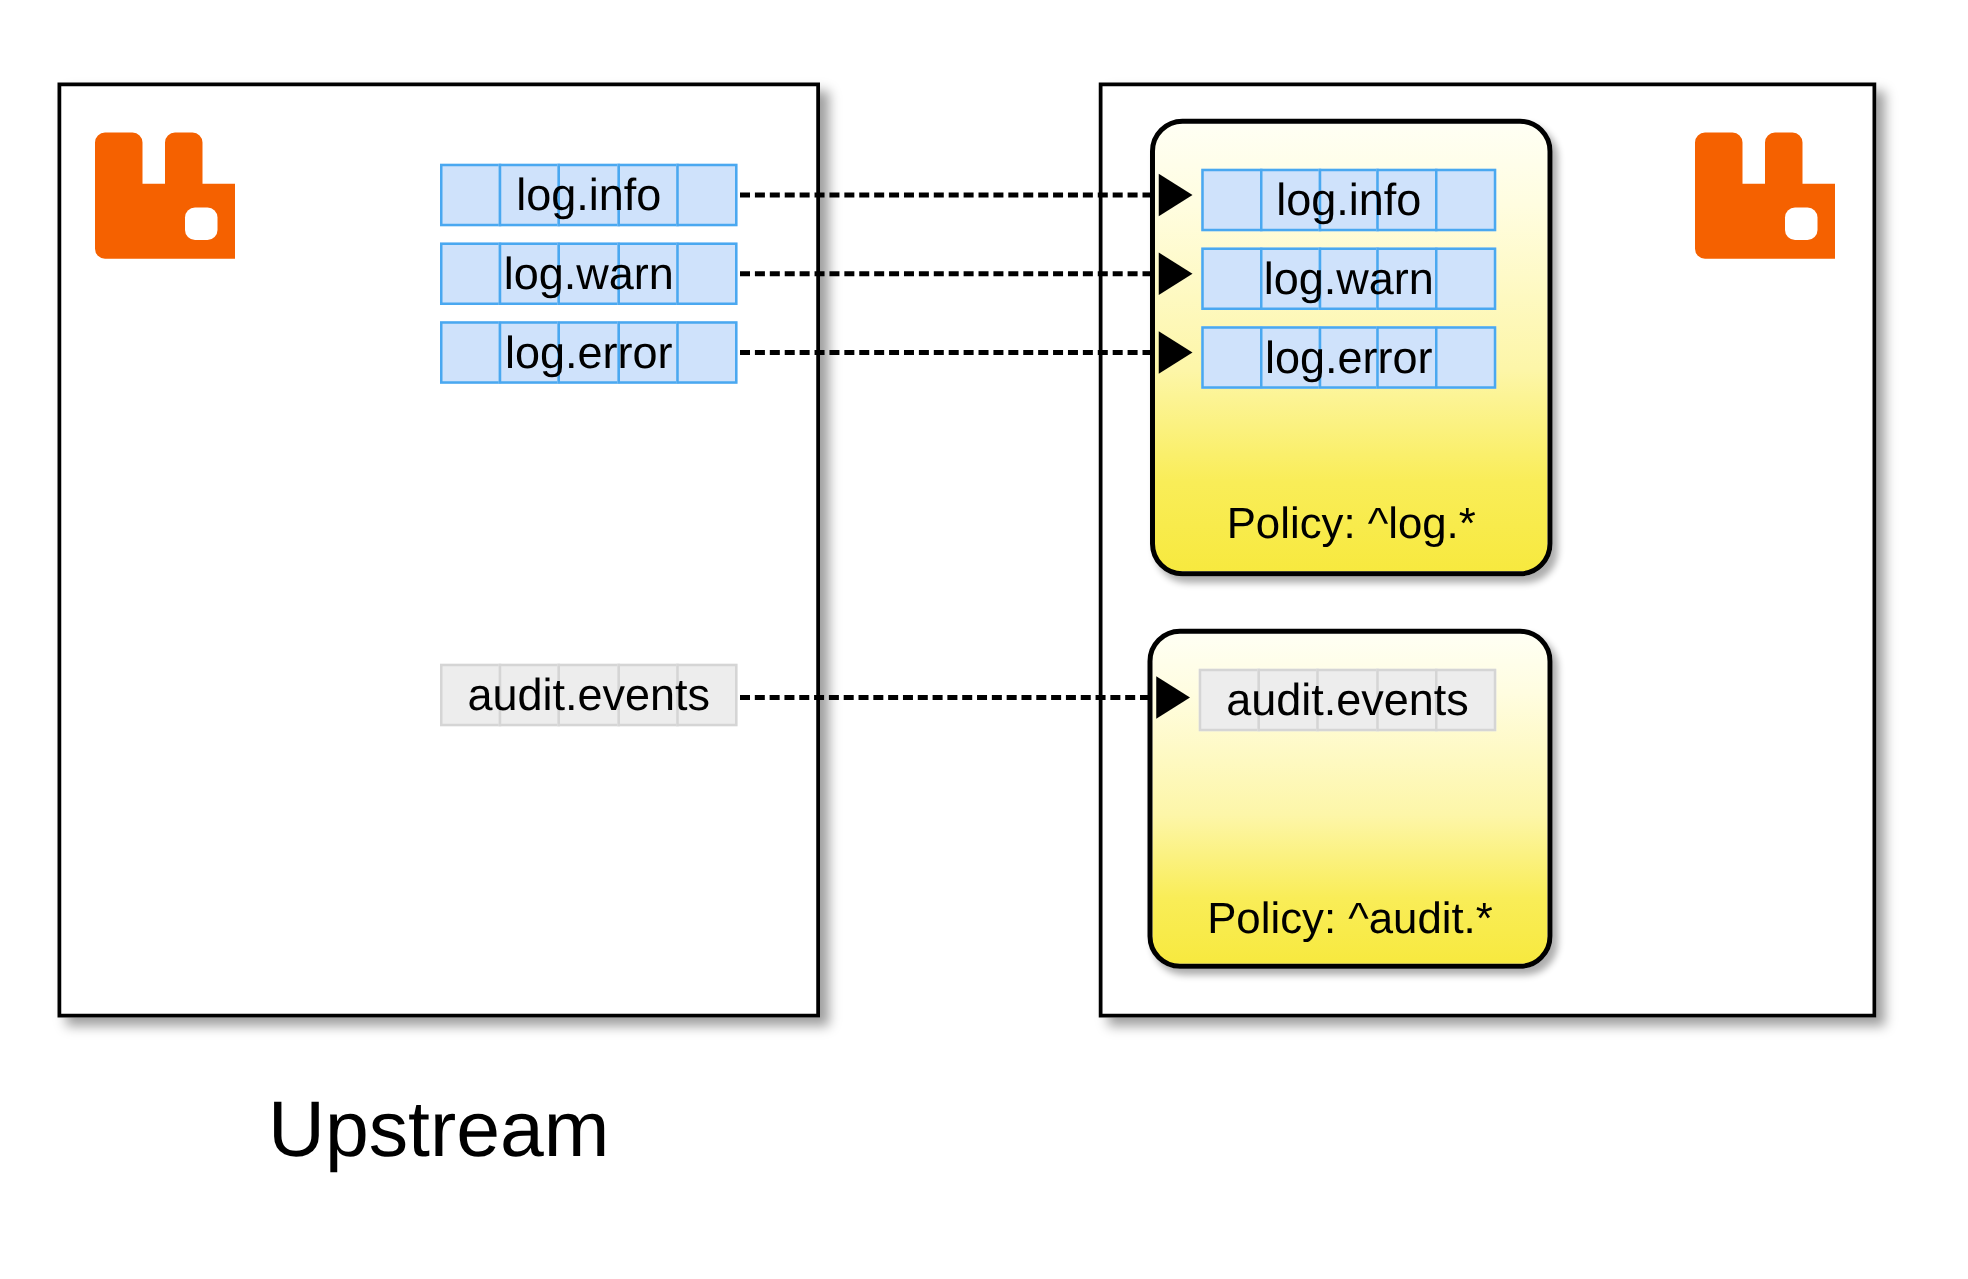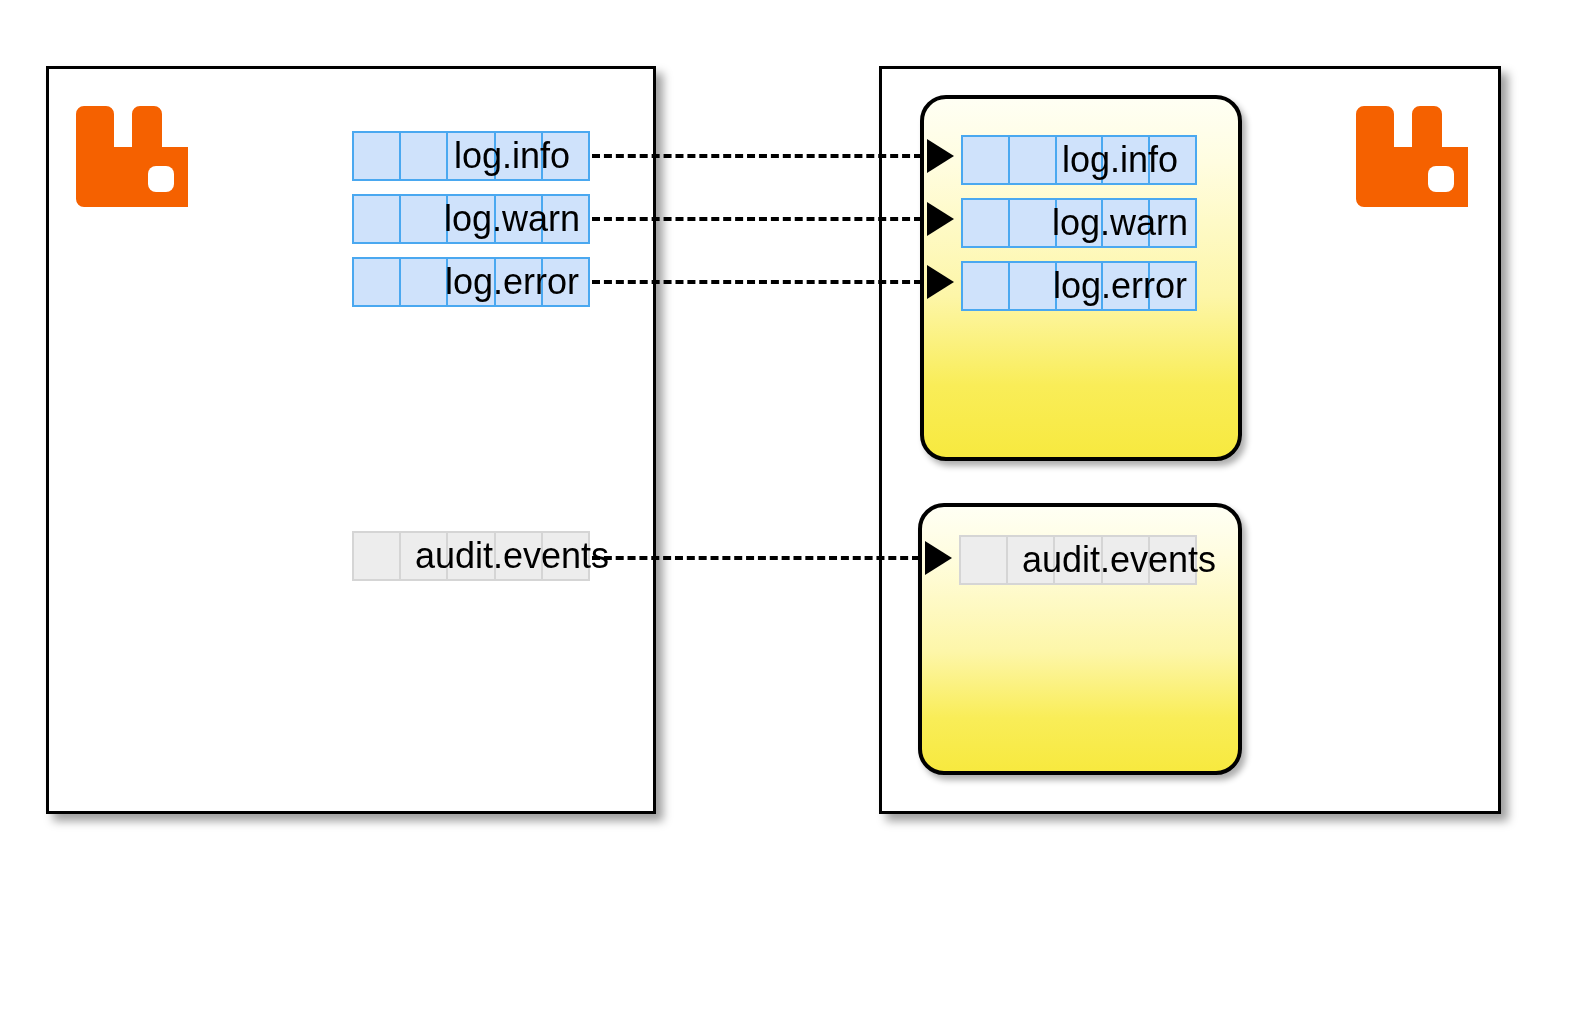--- a/index.html
+++ b/index.html
@@ -91,21 +91,20 @@
     top: 0;
     width: 100%;
     height: 100%;
     display: flex;
     align-items: center;
     justify-content: center;
     font-size: 36px;
     color: #000000;
     white-space: nowrap;
     pointer-events: none;
-    margin-left: 41px;
   }
   
   .queue.blue .cell {
     background: #cfe2fb;
     border: 2px solid #4aa8f0;
     margin-left: -2px;
   }
   .queue.blue .cell:first-child { margin-left: 0; }
   
   .queue.grey .cell {
@@ -262,41 +261,44 @@
 
       <div class="queue blue" style="left:37px; top:162px; width:236px;">
         <div class="cell"></div>
         <div class="cell"></div>
         <div class="cell"></div>
         <div class="cell"></div>
         <div class="cell"></div>
         <span class="qlabel">log.error</span>
       </div>
 
+      <div class="policy-label">Policy: ^log.*</div>
     </div>
 
     <div class="policy-box" id="policy-audit" style="left:36px; top:434px;">
 
       <div class="queue grey" style="left:37px; top:28px; width:238px;">
         <div class="cell"></div>
         <div class="cell"></div>
         <div class="cell"></div>
         <div class="cell"></div>
         <div class="cell"></div>
         <span class="qlabel">audit.events</span>
       </div>
 
+      <div class="policy-label">Policy: ^audit.*</div>
     </div>
 
   </div>
 
   <div class="connector" id="c-info"></div>
   <div class="connector" id="c-warn"></div>
   <div class="connector" id="c-error"></div>
   <div class="connector" id="c-audit"></div>
 
   <div class="arrowhead" id="a-info"></div>
   <div class="arrowhead" id="a-warn"></div>
   <div class="arrowhead" id="a-error"></div>
   <div class="arrowhead" id="a-audit"></div>
 
+  <div class="broker-caption" id="caption-upstream">Upstream</div>
 
 </div>
 
 </body></html>

